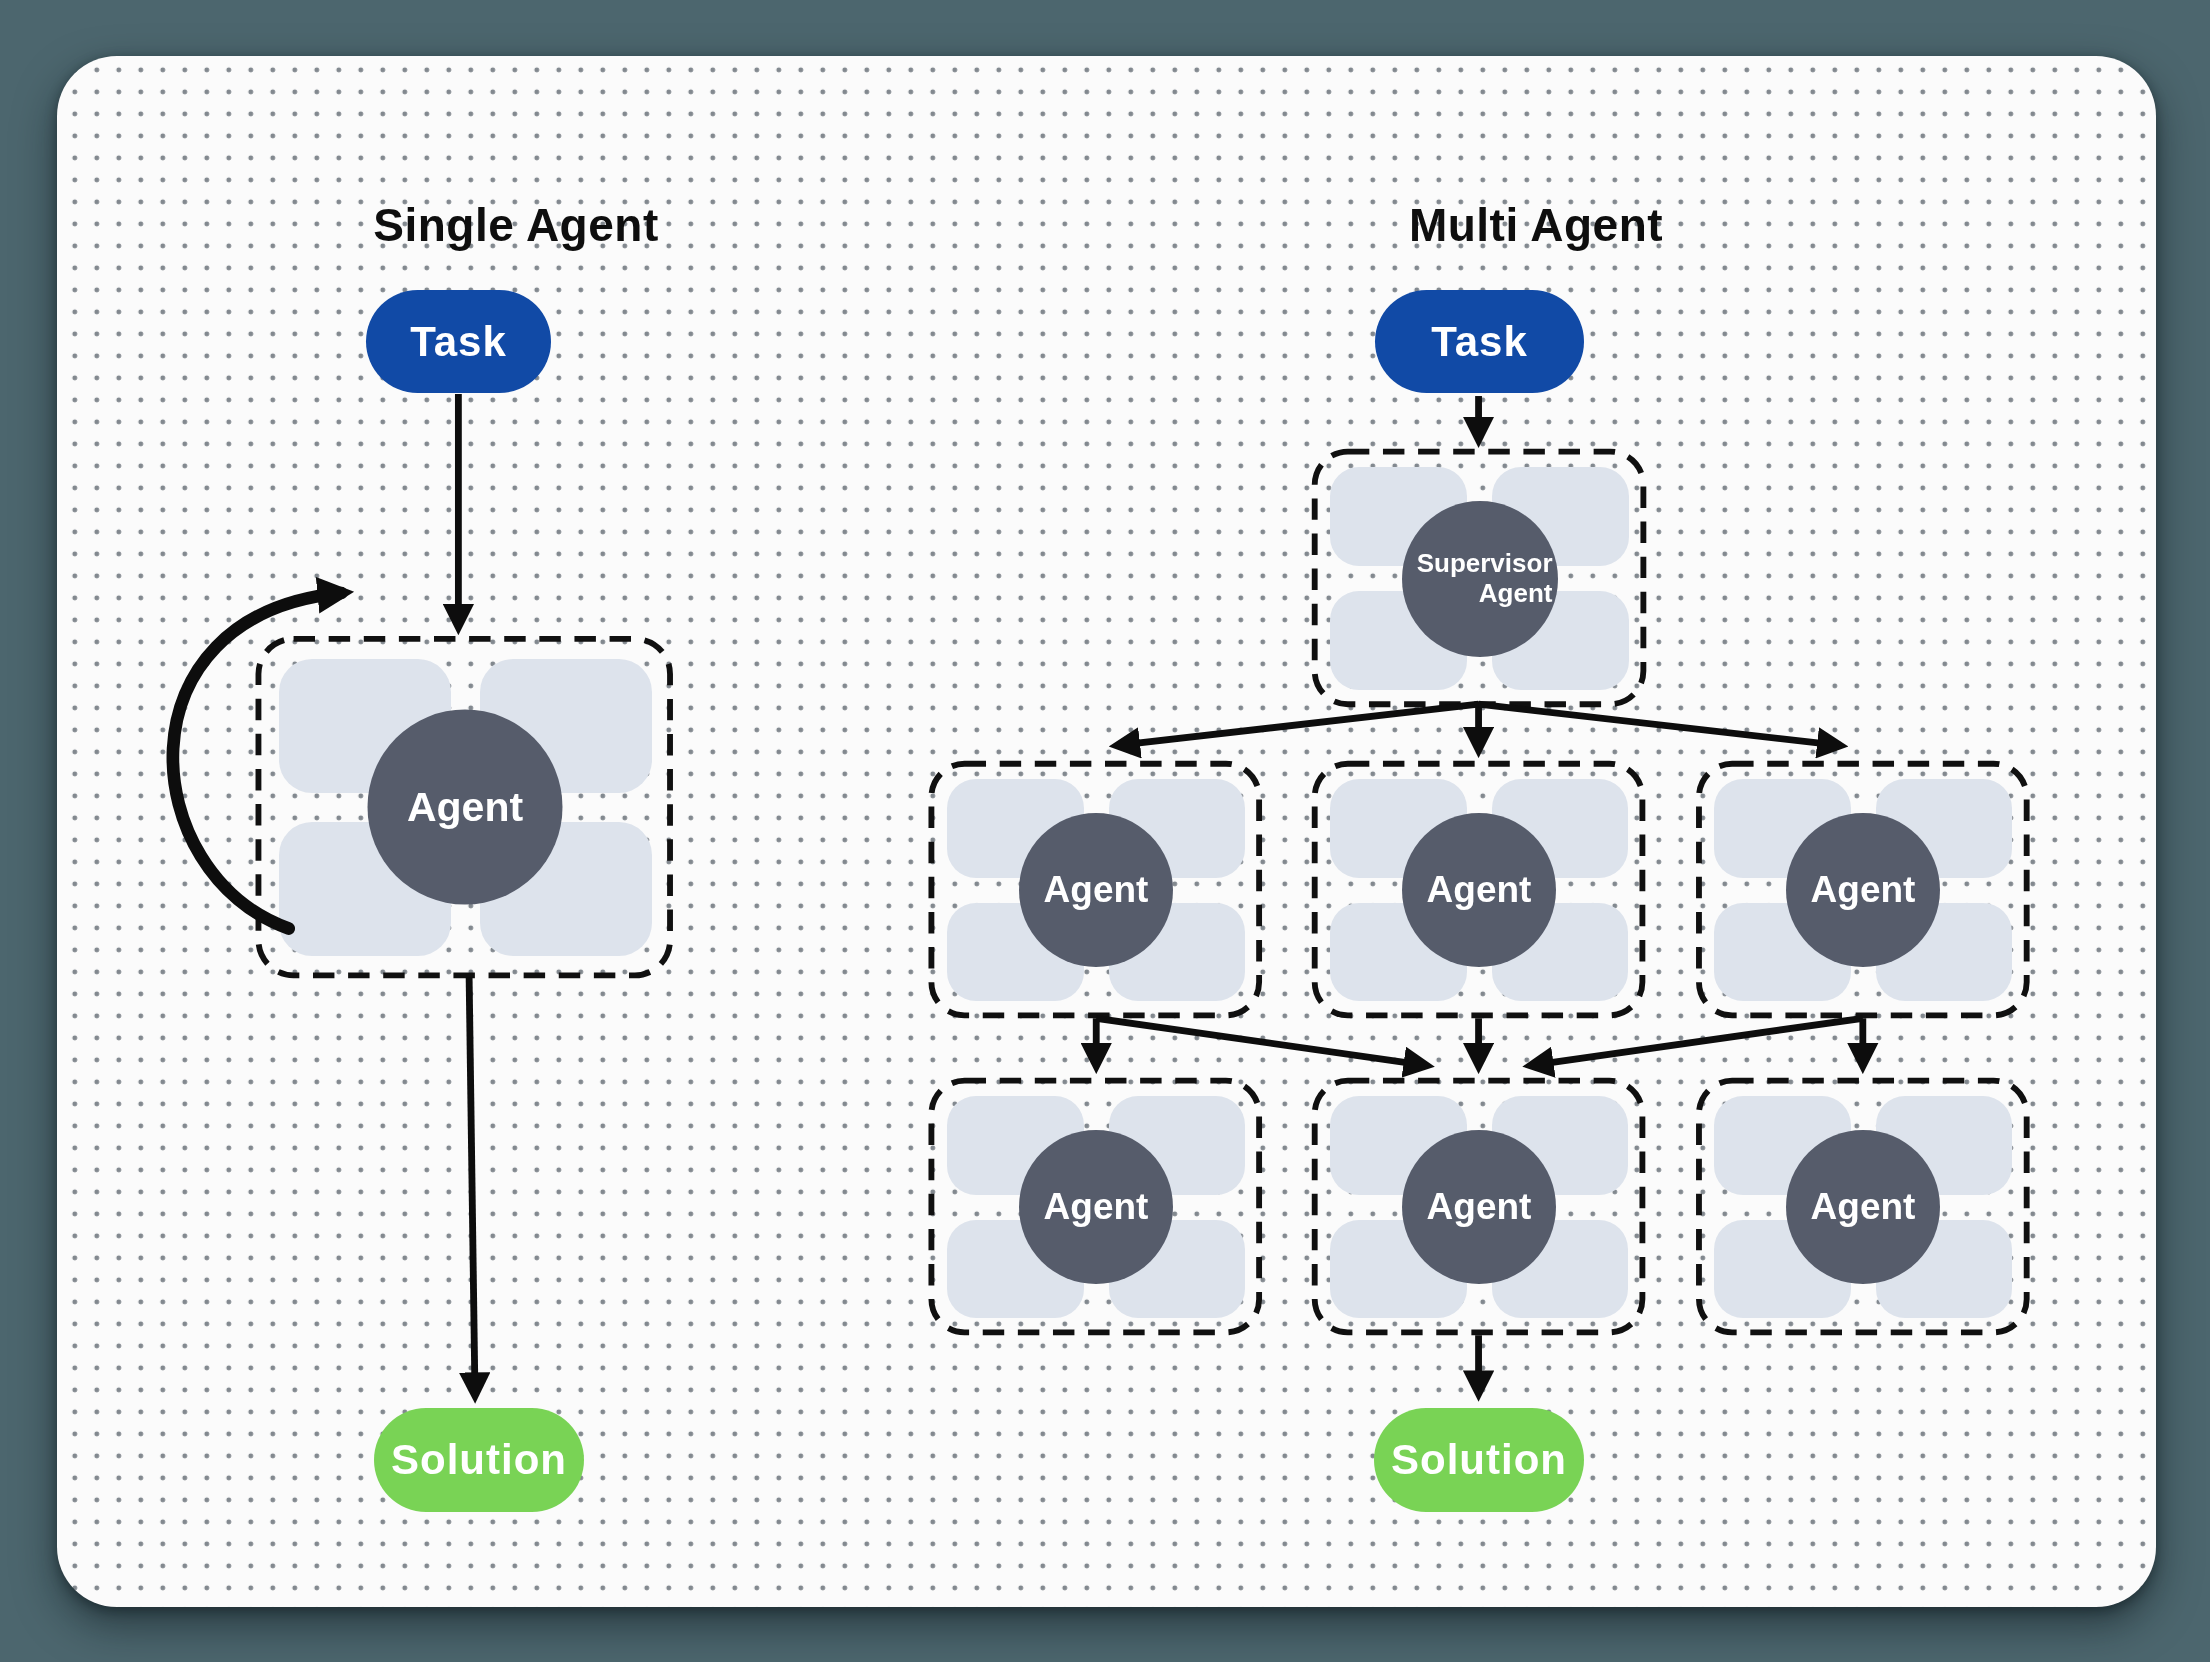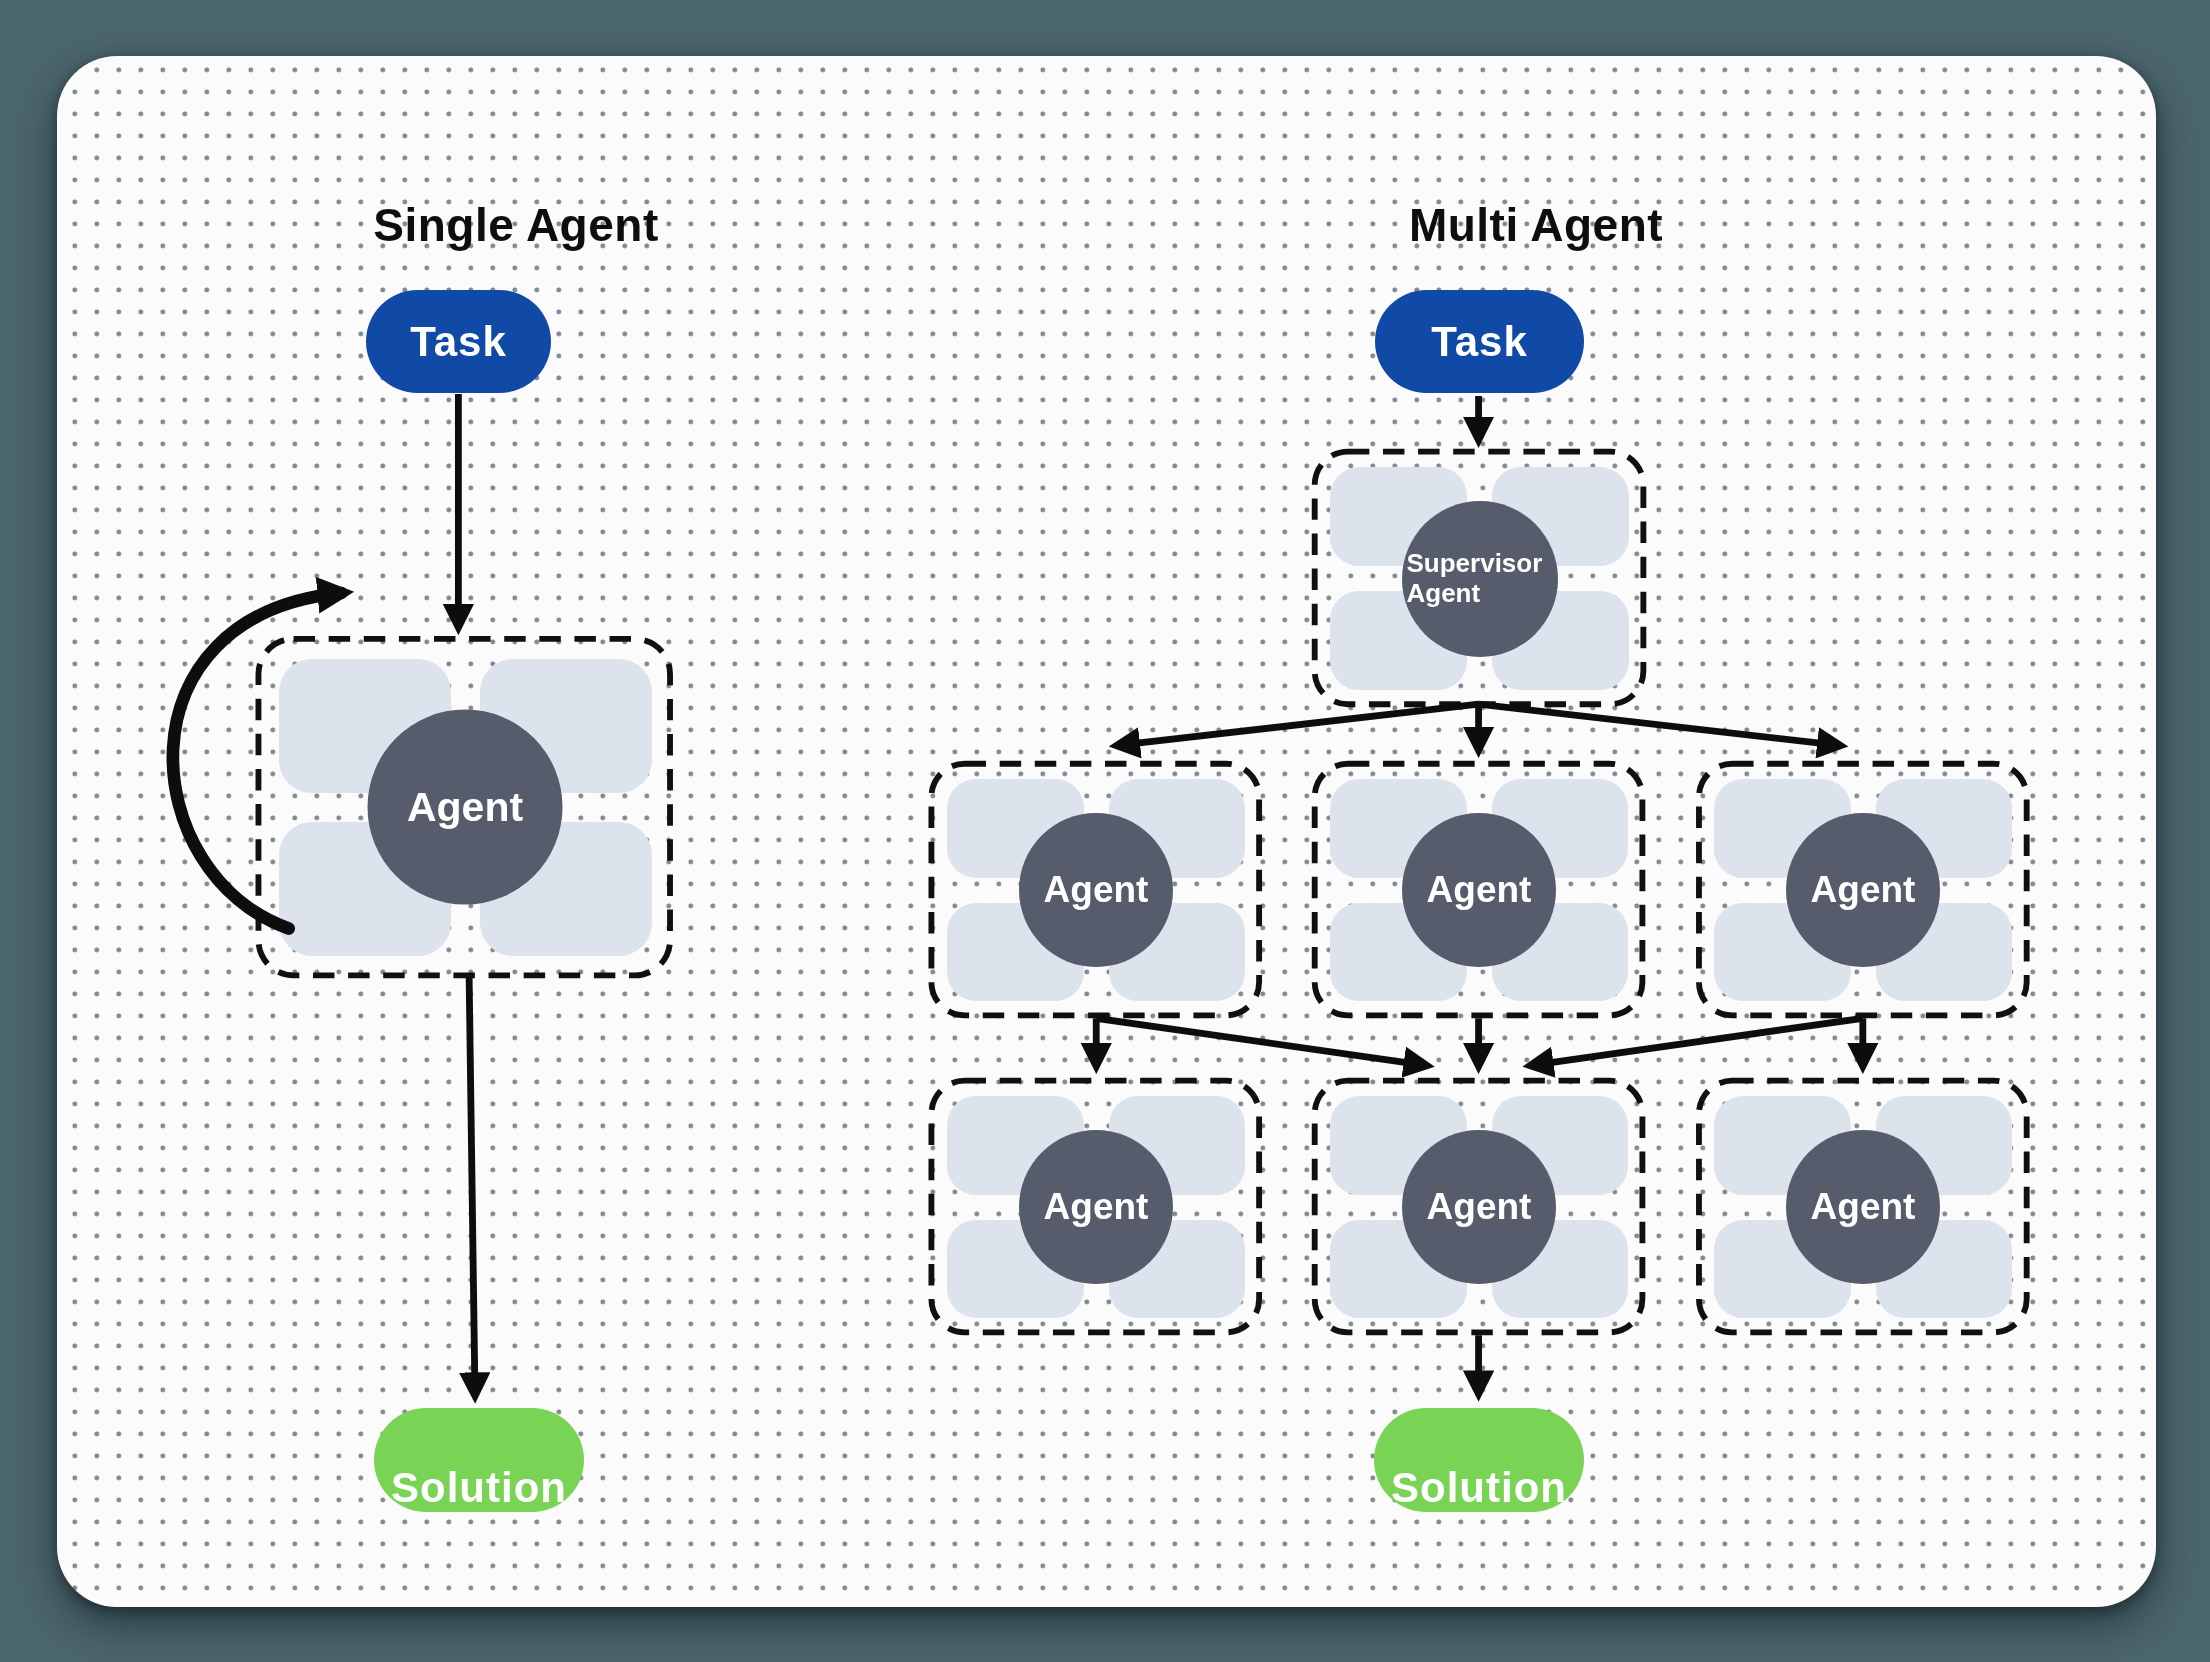--- a/index.html
+++ b/index.html
@@ -26,35 +26,35 @@
     text-align:center;letter-spacing:0.5px;
     width:488px;
   }
   .pill{
     position:absolute;
     display:flex;align-items:center;justify-content:center;
     border-radius:59px;color:#ffffff;
     font-size:42px;font-weight:700;letter-spacing:1px;
   }
   .pill--task{background:#114aa6;}
-  .pill--solution{background:#79d355;align-items:flex-end;}
+  .pill--solution{background:#79d355;}
   .abox{position:absolute;}
   .slots{
     position:absolute;inset:0;
     display:grid;grid-template-columns:1fr 1fr;grid-template-rows:1fr 1fr;
     gap:25px;padding:14.6px;box-sizing:border-box;
   }
   .slot{background:#dde3ec;border-radius:29px;}
   .abox--lg .slots{gap:29px;padding:19.5px;}
   .abox--lg .slot{border-radius:33px;}
   .node{
     position:absolute;left:50%;top:50%;transform:translate(-50%,-50%);
     background:#565c6b;border-radius:50%;
     display:flex;align-items:center;justify-content:center;
-    color:#ffffff;font-weight:700;text-align:left;
+    color:#ffffff;font-weight:700;text-align:right;
   }
   .node span{display:block;line-height:1.12;}
   .overlay{
     position:absolute;left:0;top:0;width:2211px;height:1663px;
     pointer-events:none;
   }
 </style>
 </head>
 <body>
 

